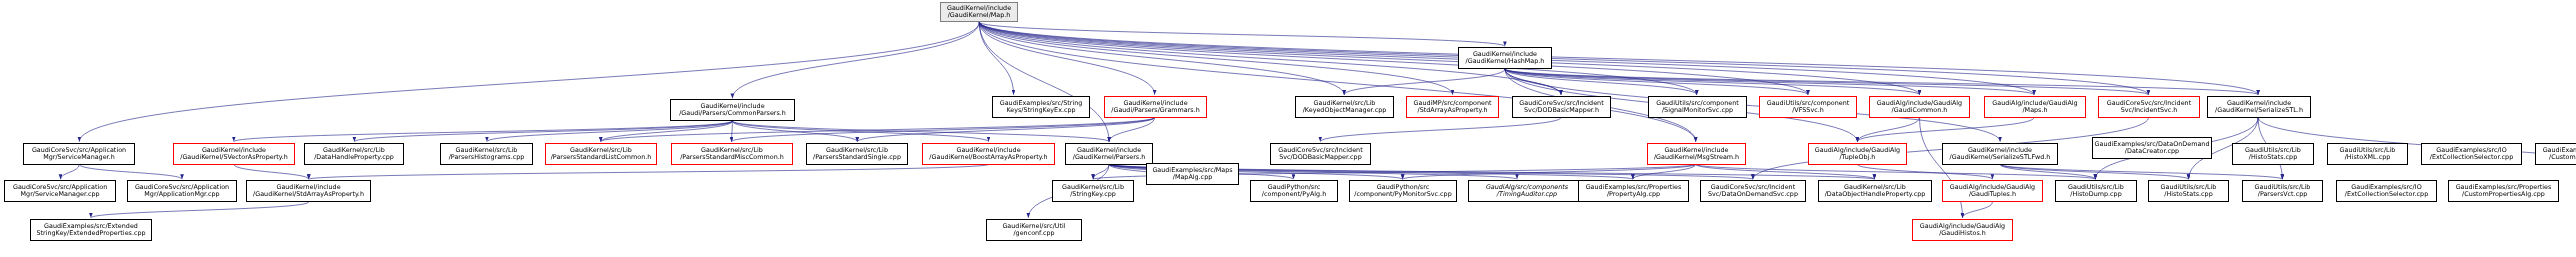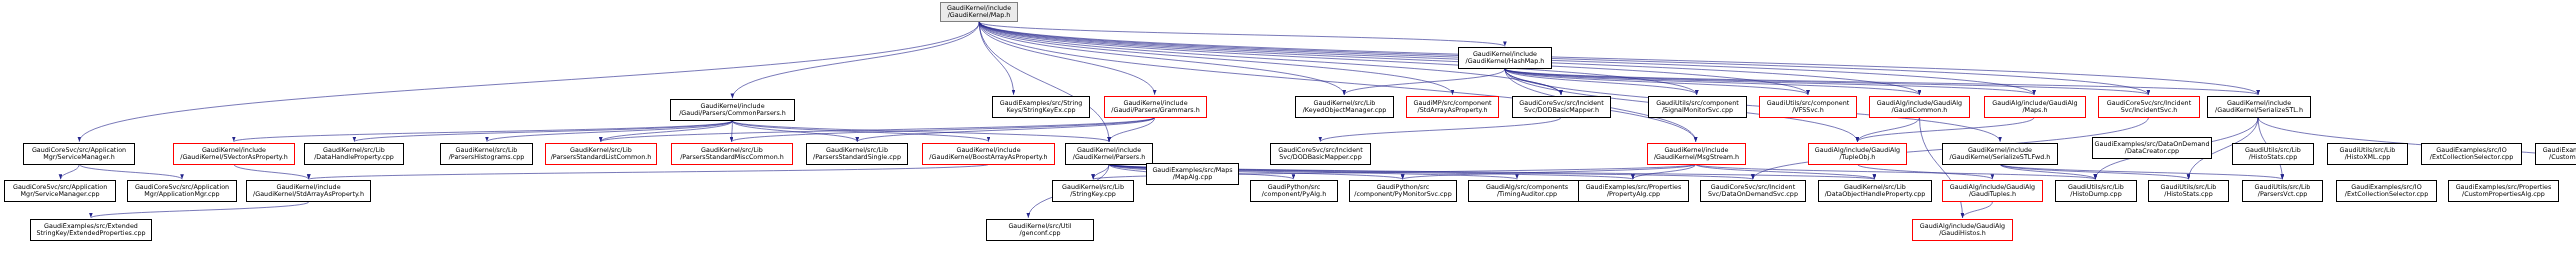--- a/index.html
+++ b/index.html
@@ -169,21 +169,21 @@
       <div class="node" style="left: 246px; top: 180px; width: 125px; height: 21.6px;">GaudiKernel/include
 /GaudiKernel/StdArrayAsProperty.h</div>
       <div class="node" style="left: 1052px; top: 180px; width: 82px; height: 21.6px;">GaudiKernel/src/Lib
 /StringKey.cpp</div>
       <div class="node" style="left: 1146px; top: 163px; width: 93px; height: 21.6px;">GaudiExamples/src/Maps
 /MapAlg.cpp</div>
       <div class="node" style="left: 1250px; top: 180px; width: 88px; height: 21.6px;">GaudiPython/src
 /component/PyAlg.h</div>
       <div class="node" style="left: 1349px; top: 180px; width: 108px; height: 21.6px;">GaudiPython/src
 /component/PyMonitorSvc.cpp</div>
-      <div class="node" style="left: 1468px; top: 180px; width: 118px; height: 21.6px;">GaudiAlg/src/components
+      <div class="node" style="left: 1468px; top: 180px; width: 118px; height: 21.6px; font-style: italic;">GaudiAlg/src/components
 /TimingAuditor.cpp</div>
       <div class="node" style="left: 1578px; top: 180px; width: 111px; height: 21.6px;">GaudiExamples/src/Properties
 /PropertyAlg.cpp</div>
       <div class="node" style="left: 1700px; top: 180px; width: 106px; height: 21.6px;">GaudiCoreSvc/src/Incident
 Svc/DataOnDemandSvc.cpp</div>
       <div class="node" style="left: 1818px; top: 180px; width: 114px; height: 21.6px;">GaudiKernel/src/Lib
 /DataObjectHandleProperty.cpp</div>
       <div class="node red" style="left: 1942px; top: 180px; width: 101px; height: 21.6px;">GaudiAlg/include/GaudiAlg
 /GaudiTuples.h</div>
       <div class="node" style="left: 2055px; top: 180px; width: 82px; height: 21.6px;">GaudiUtils/src/Lib
@@ -191,19 +191,19 @@
       <div class="node" style="left: 2148px; top: 180px; width: 81px; height: 21.6px;">GaudiUtils/src/Lib
 /HistoStats.cpp</div>
       <div class="node" style="left: 2242px; top: 180px; width: 81px; height: 21.6px;">GaudiUtils/src/Lib
 /ParsersVct.cpp</div>
       <div class="node" style="left: 2336px; top: 180px; width: 101px; height: 21.6px;">GaudiExamples/src/IO
 /ExtCollectionSelector.cpp</div>
       <div class="node" style="left: 2448px; top: 180px; width: 111px; height: 21.6px;">GaudiExamples/src/Properties
 /CustomPropertiesAlg.cpp</div>
       <div class="node" style="left: 30px; top: 219px; width: 122px; height: 21.6px;">GaudiExamples/src/Extended
 StringKey/ExtendedProperties.cpp</div>
-      <div class="node" style="left: 986px; top: 219px; width: 108px; height: 21.6px;">GaudiKernel/src/Util
+      <div class="node" style="left: 986px; top: 219px; width: 96px; height: 21.6px;">GaudiKernel/src/Util
 /genconf.cpp</div>
       <div class="node red" style="left: 1912px; top: 219px; width: 101px; height: 21.6px;">GaudiAlg/include/GaudiAlg
 /GaudiHistos.h</div>
     </div>
 </div>
 
 
 </body></html>

